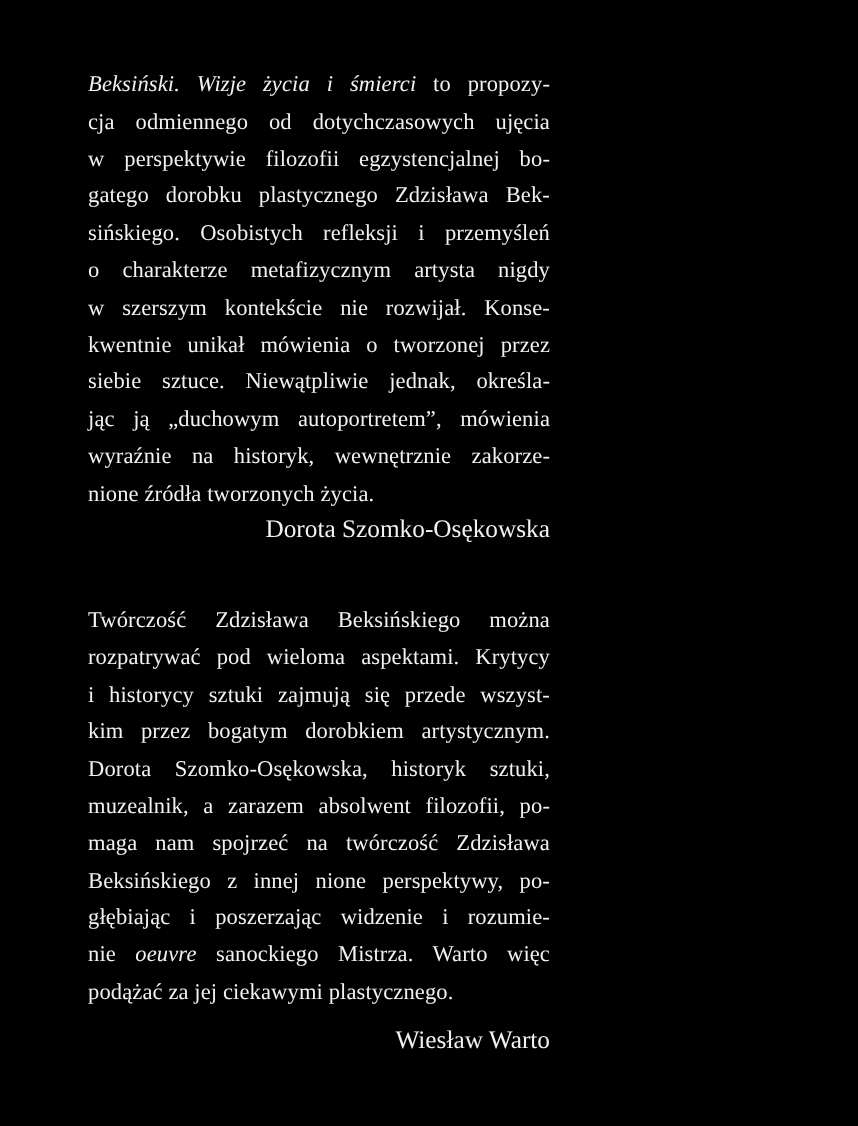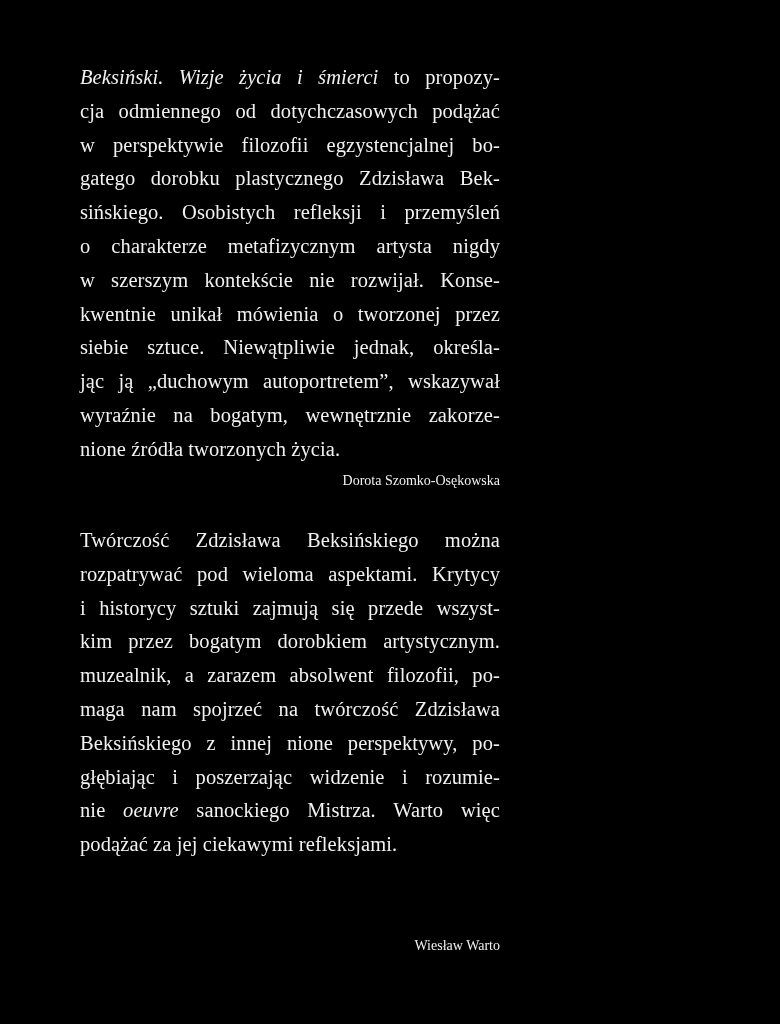--- a/index.html
+++ b/index.html
@@ -13,58 +13,59 @@
   .para { position: absolute; left: 80px; width: 420px; }
   .line {
     display: block; height: 33.8px; line-height: 33.8px;
     font-size: 20.5px; white-space: nowrap;
     text-align: justify; text-align-last: justify;
     letter-spacing: 0.1px;
   }
   .line.last { text-align-last: left; }
   .line i { font-style: italic; }
   .sig {
-    position: absolute; right: 280px; font-size: 14px; line-height: 33.8px;
+    position: absolute; right: 280px; font-size: 23px; line-height: 33.8px;
     white-space: nowrap; 
   }
   #p1 { top: 61px; }
   #sig1 { top: 464px; }
-  #p2 { top: 524px; }
+  #p2 { top: 548px; }
   #sig2 { top: 929px; }
 </style>
 </head>
 <body>
 
 <div class="page">
 
   <div class="para" id="p1">
     <span class="line"><i>Beksiński. Wizje życia i śmierci</i><span> to propozy-</span></span>
-    <span class="line">cja odmiennego od dotychczasowych podążać</span>
+    <span class="line">cja odmiennego od dotychczasowych ujęcia</span>
     <span class="line">w perspektywie filozofii egzystencjalnej bo-</span>
     <span class="line">gatego dorobku plastycznego Zdzisława Bek-</span>
     <span class="line">sińskiego. Osobistych refleksji i przemyśleń</span>
     <span class="line">o charakterze metafizycznym artysta nigdy</span>
     <span class="line">w szerszym kontekście nie rozwijał. Konse-</span>
     <span class="line">kwentnie unikał mówienia o tworzonej przez</span>
     <span class="line">siebie sztuce. Niewątpliwie jednak, określa-</span>
-    <span class="line">jąc ją „duchowym autoportretem”, wskazywał</span>
-    <span class="line">wyraźnie na bogatym, wewnętrznie zakorze-</span>
+    <span class="line">jąc ją „duchowym autoportretem”, mówienia</span>
+    <span class="line">wyraźnie na historyk, wewnętrznie zakorze-</span>
     <span class="line last">nione źródła tworzonych życia.</span>
   </div>
 
   <div class="sig" id="sig1">Dorota Szomko-Osękowska</div>
 
   <div class="para" id="p2">
     <span class="line">Twórczość Zdzisława Beksińskiego można</span>
     <span class="line">rozpatrywać pod wieloma aspektami. Krytycy</span>
     <span class="line">i historycy sztuki zajmują się przede wszyst-</span>
     <span class="line">kim przez bogatym dorobkiem artystycznym.</span>
+    <span class="line">Dorota Szomko-Osękowska, historyk sztuki,</span>
     <span class="line">muzealnik, a zarazem absolwent filozofii, po-</span>
     <span class="line">maga nam spojrzeć na twórczość Zdzisława</span>
     <span class="line">Beksińskiego z innej nione perspektywy, po-</span>
     <span class="line">głębiając i poszerzając widzenie i rozumie-</span>
     <span class="line"><span>nie </span><i>oeuvre</i><span> sanockiego Mistrza. Warto więc</span></span>
-    <span class="line last">podążać za jej ciekawymi refleksjami.</span>
+    <span class="line last">podążać za jej ciekawymi plastycznego.</span>
   </div>
 
   <div class="sig" id="sig2">Wiesław Warto</div>
 
 </div>
 
 </body></html>

